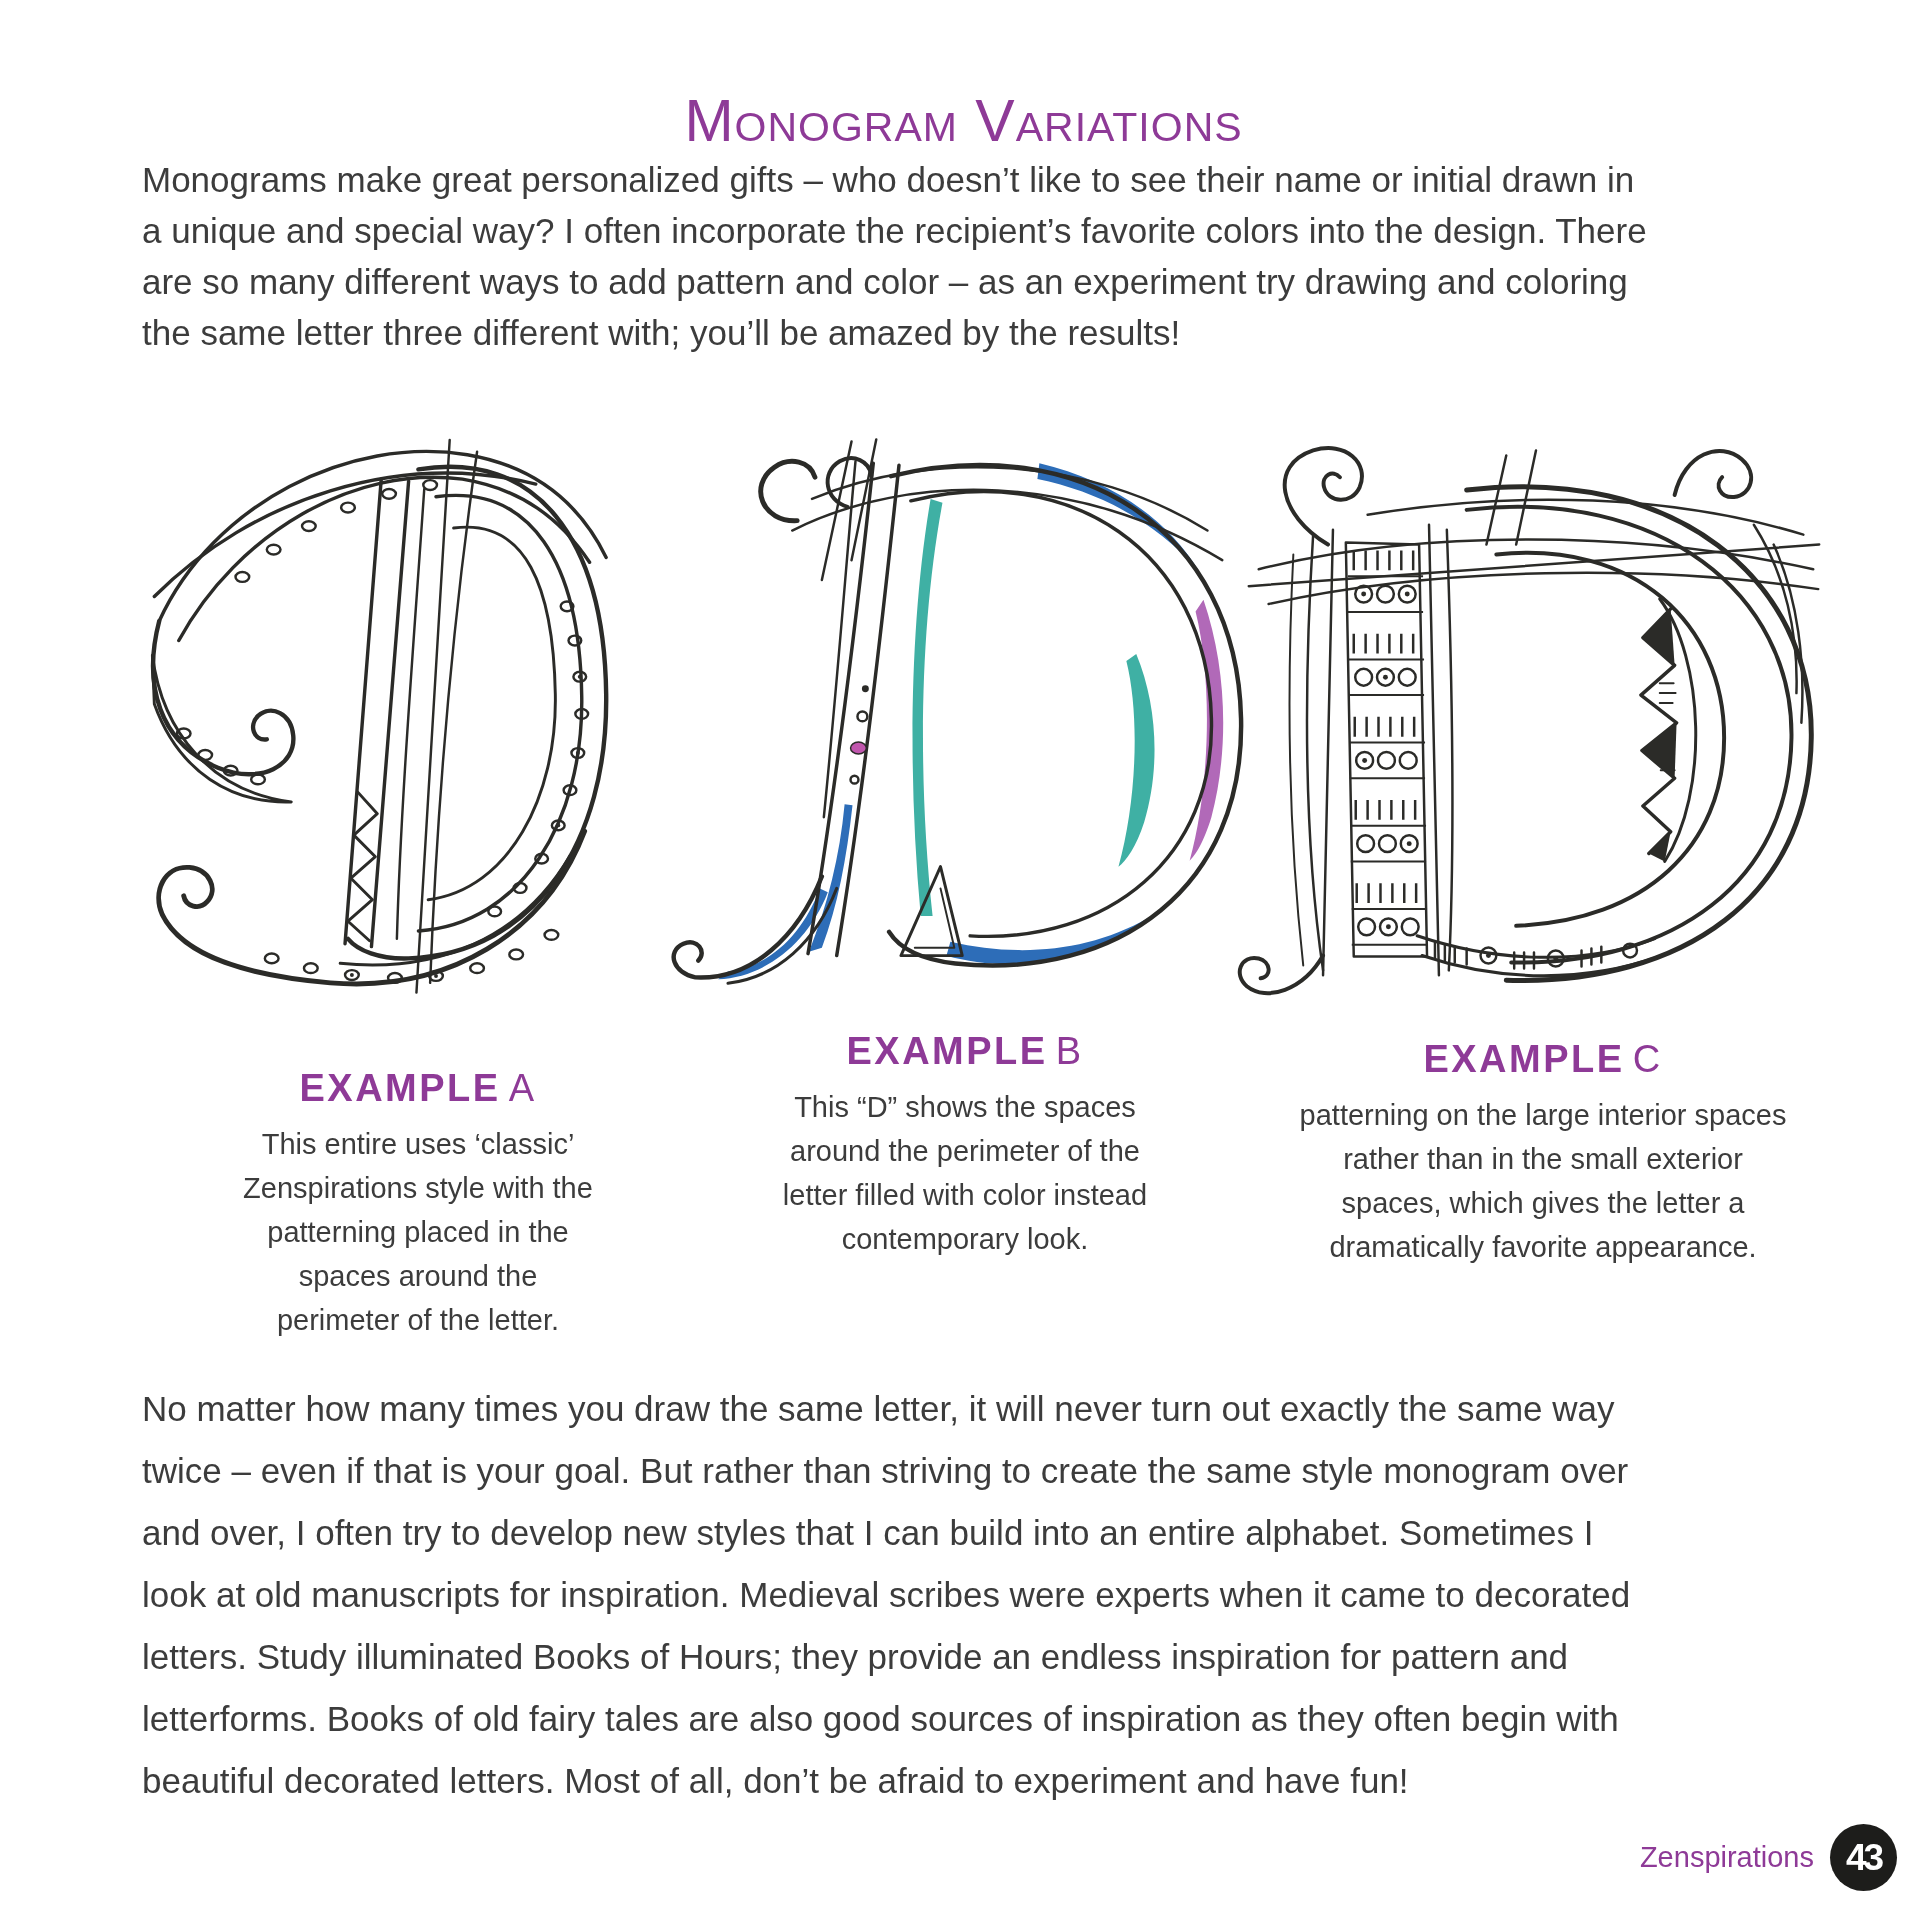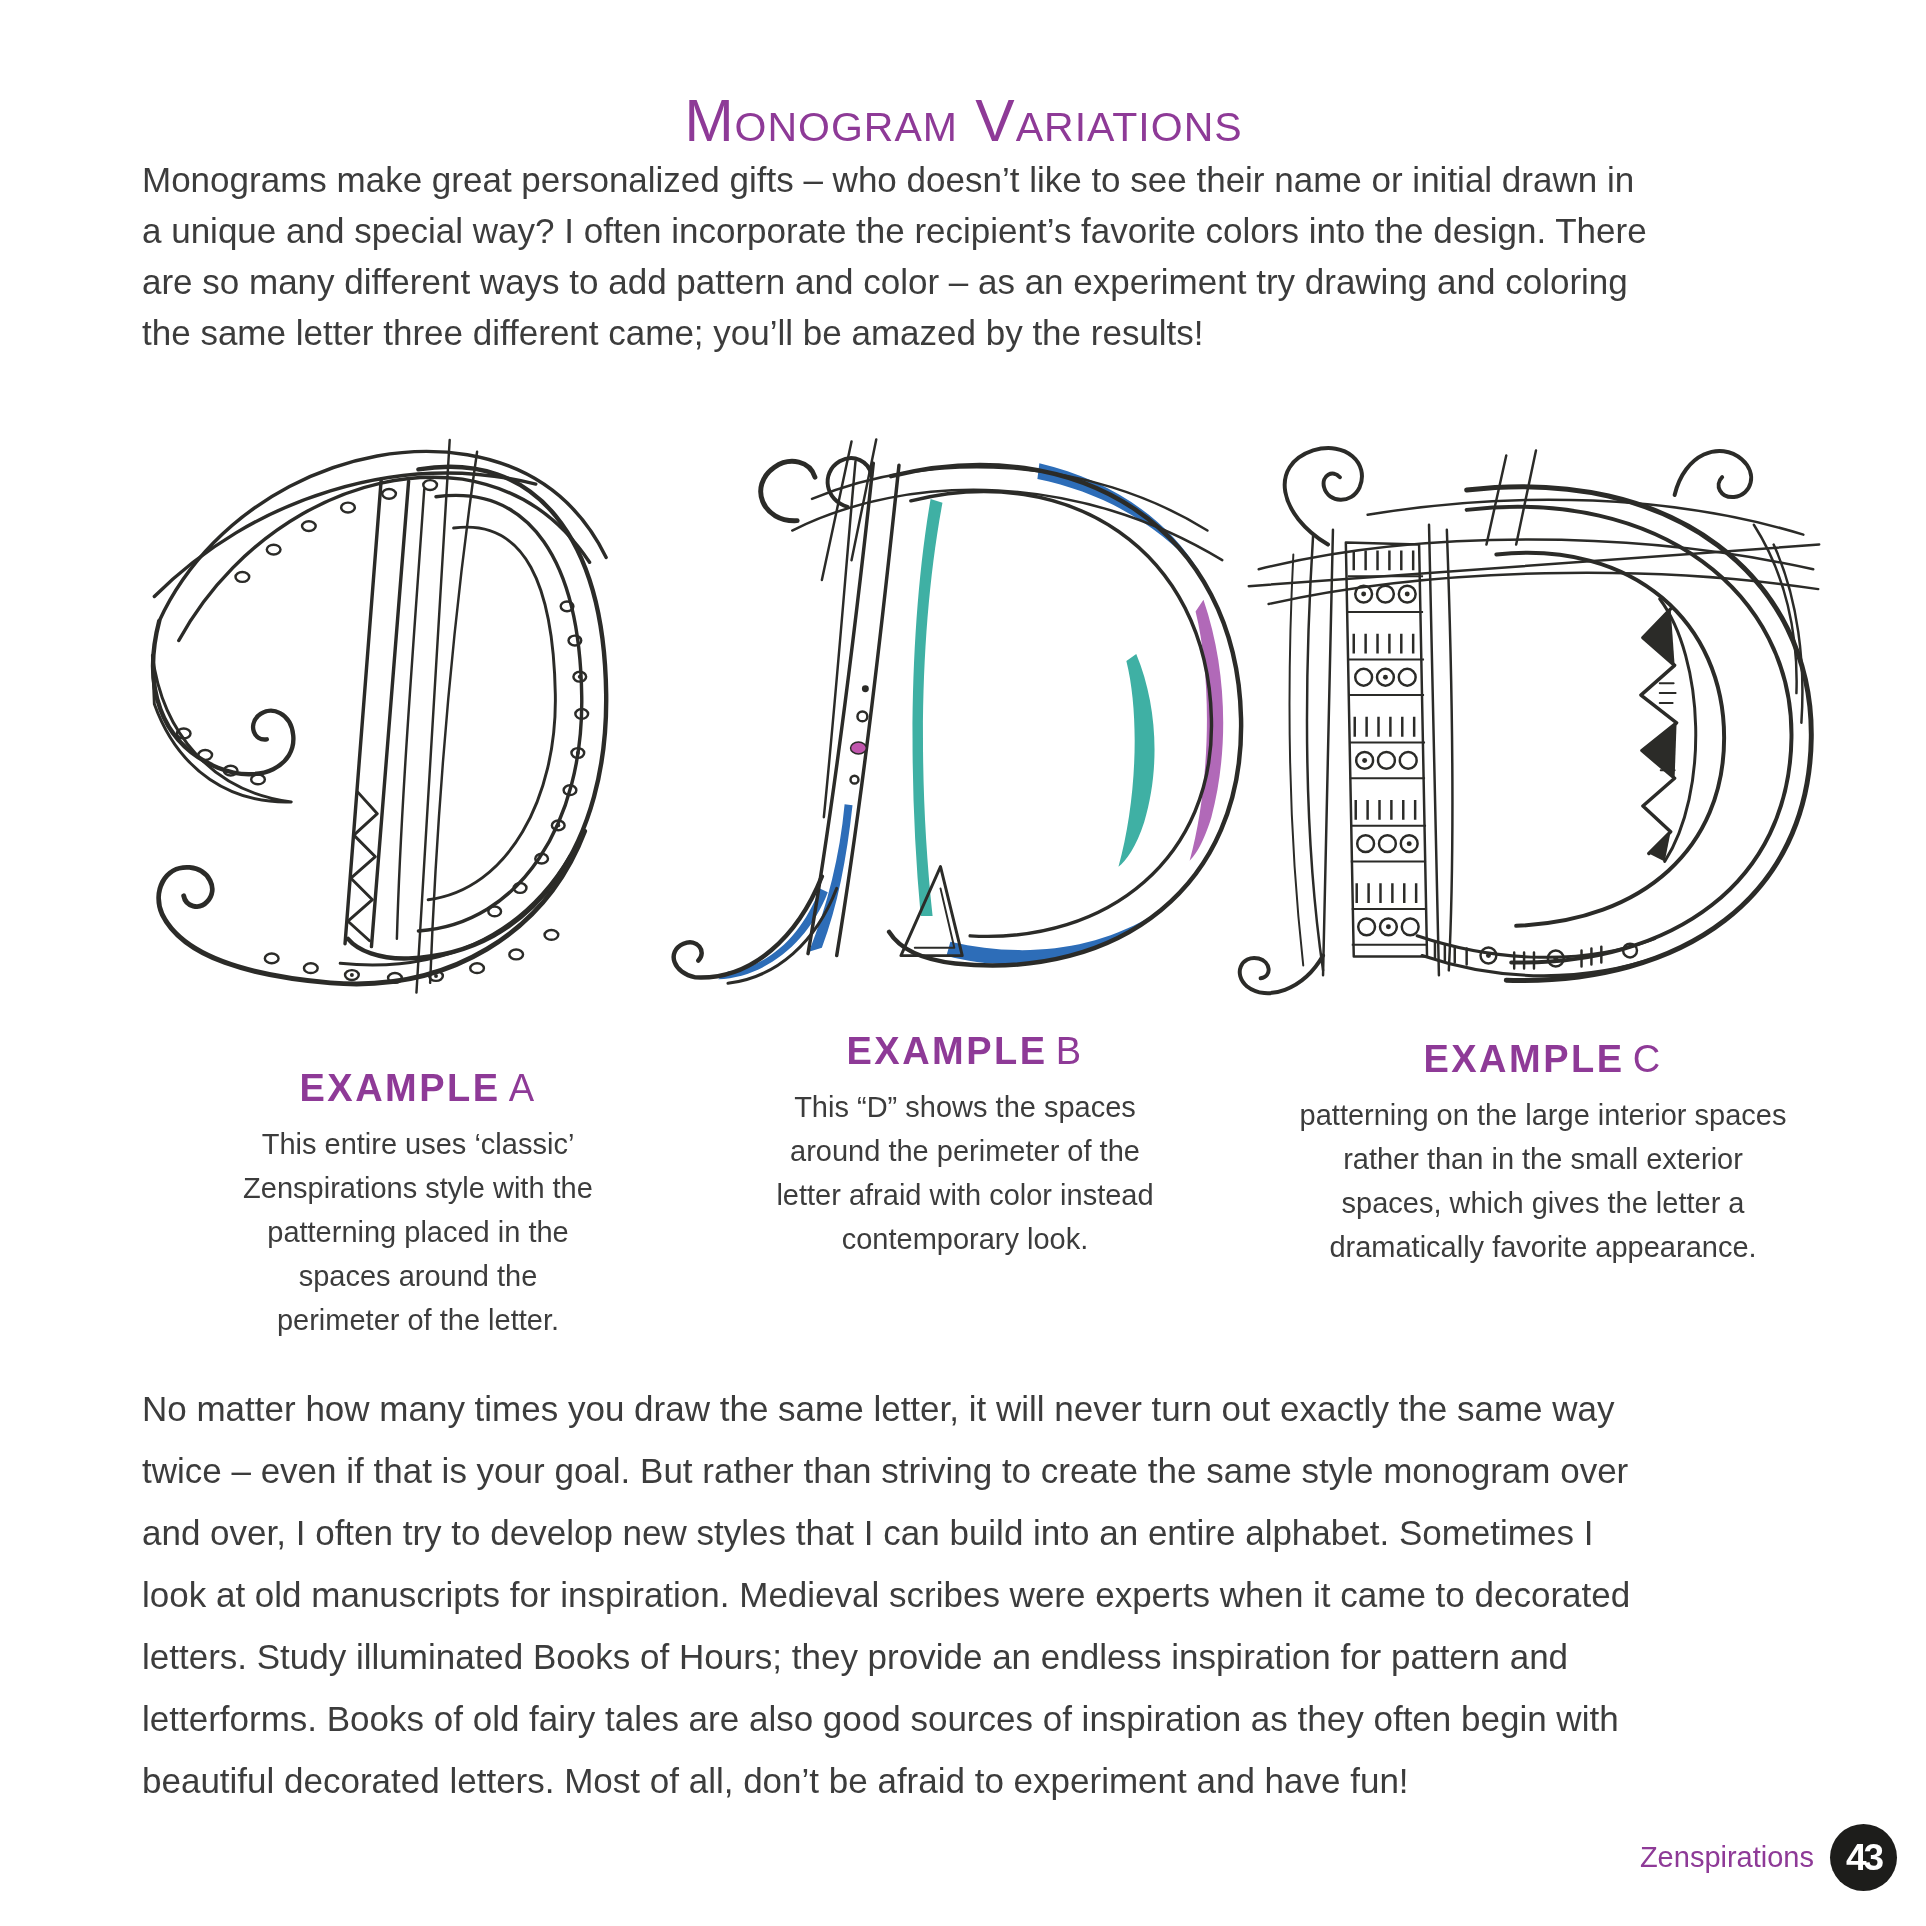--- a/index.html
+++ b/index.html
@@ -45,21 +45,21 @@
 <body>
 
 <div class="page">
 
   <h1 class="title">Monogram Variations</h1>
 
   <div class="intro">
       <div>Monograms make great personalized gifts – who doesn’t like to see their name or initial drawn in</div>
       <div>a unique and special way? I often incorporate the recipient’s favorite colors into the design. There</div>
       <div>are so many different ways to add pattern and color – as an experiment try drawing and coloring</div>
-      <div>the same letter three different came; you’ll be amazed by the results!</div>
+      <div>the same letter three different with; you’ll be amazed by the results!</div>
     </div>
 
   <svg class="mono mono-a" viewBox="0 0 500 610">
     <g fill="none" stroke="#2b2b28" stroke-width="3.5" stroke-linecap="round" stroke-linejoin="round">
       <path d="M35,215 C90,95 230,25 350,45 C420,57 465,95 492,150"></path>
       <path d="M55,235 C115,125 235,55 345,70 C405,80 445,110 475,155"></path>
       <path d="M30,190 C130,90 280,40 420,75"></path>
       <path d="M35,215 C18,280 35,340 95,365 C140,383 175,362 172,332 C170,310 150,300 136,312 C126,322 132,338 145,336" stroke-width="4.5"></path>
       <path d="M28,250 C38,330 90,390 170,400 C110,402 55,370 30,300 Z" stroke-width="3"></path>
       <path d="M262,70 L225,545"></path>
@@ -227,21 +227,21 @@
       </div>
   </div>
 
   <div class="caption cap-b">
     <div class="cap-label">
       <span class="cap-word">EXAMPLE</span><span class="cap-letter">B</span>
     </div>
     <div class="cap-body">
         <div>This “D” shows the spaces</div>
         <div>around the perimeter of the</div>
-        <div>letter afraid with color instead</div>
+        <div>letter filled with color instead</div>
         <div>contemporary look.</div>
       </div>
   </div>
 
   <div class="caption cap-c">
     <div class="cap-label">
       <span class="cap-word">EXAMPLE</span><span class="cap-letter">C</span>
     </div>
     <div class="cap-body">
         <div>patterning on the large interior spaces</div>

